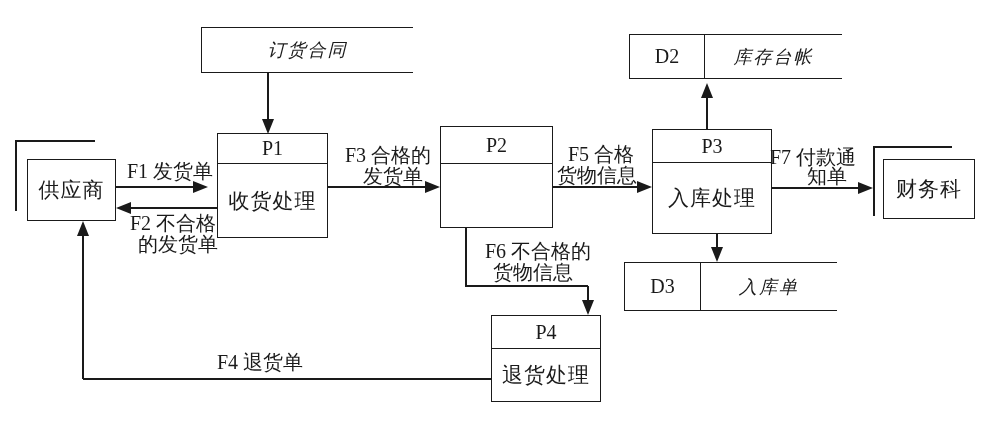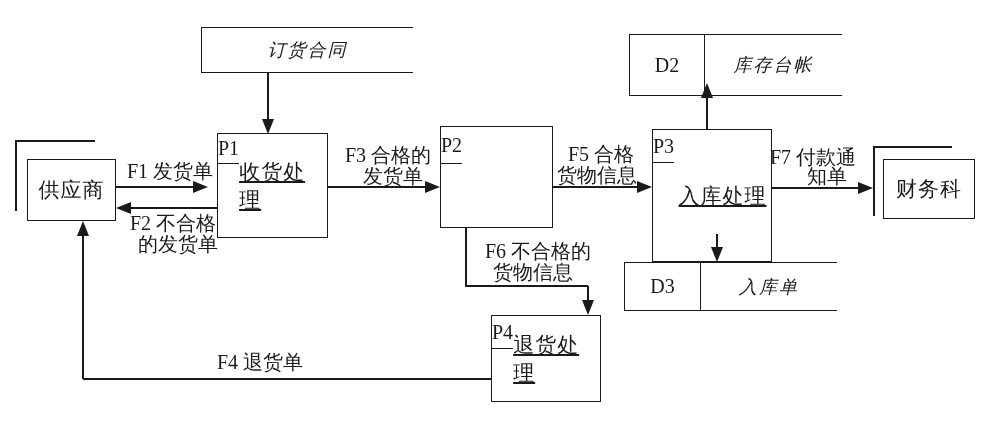--- a/index.html
+++ b/index.html
@@ -2,23 +2,23 @@
 <html style="--line: #1a1a1a; --bg: #ffffff; --text: #1a1a1a;"><head>
 <meta charset="utf-8">
 <style>
   html,body{margin:0;padding:0;background:var(--bg,#fff);}
   #canvas{
     position:relative;width:996px;height:444px;background:var(--bg,#fff);
     font-family:"Liberation Serif","DejaVu Serif",serif;color:var(--text,#1a1a1a);
     overflow:hidden;
   }
   .box{position:absolute;border:1.6px solid var(--line,#1a1a1a);box-sizing:border-box;background:var(--bg,#fff);}
-  .process{display:flex;flex-direction:row;}
+  .process{display:flex;flex-direction:column;}
   .p-title{display:flex;align-items:center;justify-content:center;border-bottom:1.6px solid var(--line,#1a1a1a);font-size:20px;}
-  .p-body{flex:1;display:flex;align-items:center;justify-content:center;font-size:21px;letter-spacing:1px;text-decoration:underline;}
+  .p-body{flex:1;display:flex;align-items:center;justify-content:center;font-size:21px;letter-spacing:1px;}
   .store{position:absolute;box-sizing:border-box;border:1.6px solid var(--line,#1a1a1a);border-right:none;display:flex;background:var(--bg,#fff);}
   .s-id{display:flex;align-items:center;justify-content:center;border-right:1.6px solid var(--line,#1a1a1a);font-size:20px;}
   .s-name{flex:1;display:flex;align-items:center;justify-content:center;font-size:18px;letter-spacing:2px;font-style:italic;}
   .entity-box{position:absolute;border:1.6px solid var(--line,#1a1a1a);box-sizing:border-box;display:flex;align-items:center;justify-content:center;font-size:21px;letter-spacing:1px;background:var(--bg,#fff);}
   .hline,.vline{position:absolute;background:var(--line,#1a1a1a);}
   .hline{height:1.6px;}
   .vline{width:1.6px;}
   .arr{position:absolute;width:0;height:0;}
   .arr-right{border-top:6px solid transparent;border-bottom:6px solid transparent;border-left:15px solid var(--line,#000);}
   .arr-left{border-top:6px solid transparent;border-bottom:6px solid transparent;border-right:15px solid var(--line,#000);}
@@ -28,21 +28,21 @@
 </style>
 </head>
 <body>
 
 <div id="canvas">
 
   <div class="store" style="left:201px;top:27px;width:212px;height:46px">
     <div class="s-name">订货合同</div>
   </div>
 
-  <div class="store" style="left:629px;top:34px;width:213px;height:62px">
+  <div class="store" style="left:629px;top:34px;width:213px;height:45px">
     <div class="s-id" style="width:74px">D2</div>
     <div class="s-name">库存台帐</div>
   </div>
 
   <div class="store" style="left:624px;top:262px;width:213px;height:49px">
     <div class="s-id" style="width:75px">D3</div>
     <div class="s-name">入库单</div>
   </div>
 
   <div class="hline" style="left:15px;top:140px;width:80px"></div>
@@ -59,21 +59,21 @@
 
   <div class="box process" style="left:217px;top:133px;width:111px;height:105px">
     <div class="p-title" style="height:29px">P1</div>
     <div class="p-body">收货处理</div>
   </div>
 
   <div class="box process" style="left:440px;top:126px;width:113px;height:102px">
     <div class="p-title" style="height:36px">P2</div>
   </div>
 
-  <div class="box process" style="left:652px;top:129px;width:120px;height:133px">
+  <div class="box process" style="left:652px;top:129px;width:120px;height:105px">
     <div class="p-title" style="height:32px">P3</div>
     <div class="p-body">入库处理</div>
   </div>
 
   <div class="box process" style="left:491px;top:315px;width:110px;height:87px">
     <div class="p-title" style="height:32px">P4</div>
     <div class="p-body">退货处理</div>
   </div>
 
   <div>

